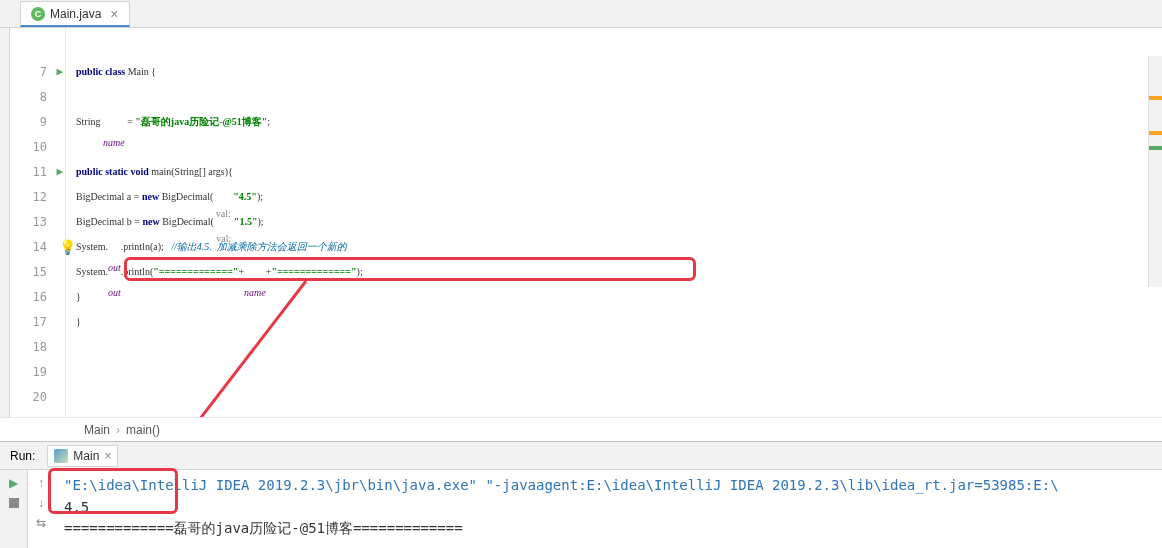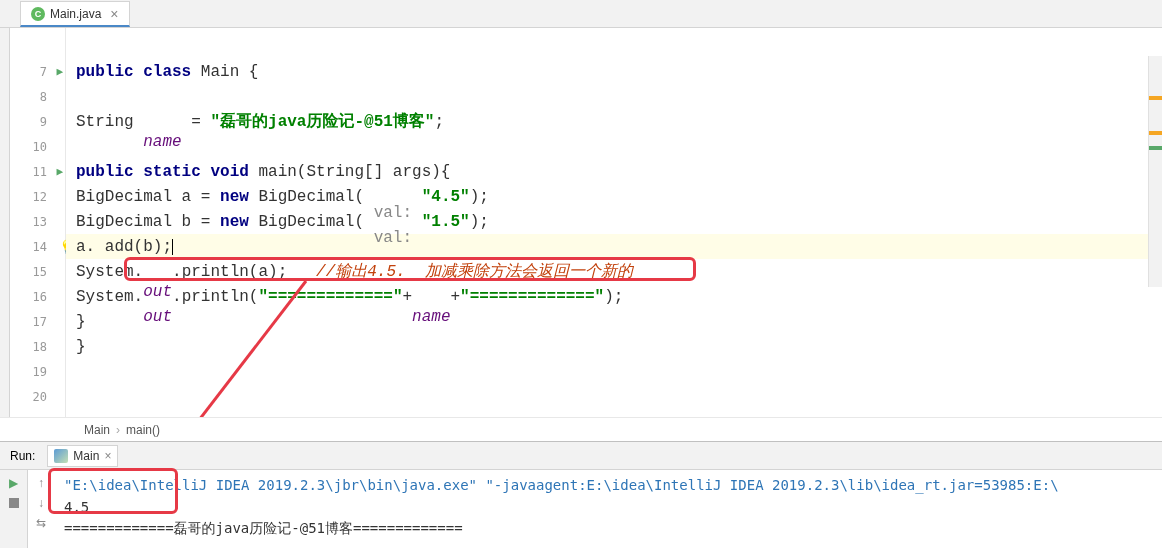--- a/index.html
+++ b/index.html
@@ -79,40 +79,40 @@
       font-size: 11px;
     }
     .bulb {
       position: absolute;
       right: -12px;
       color: #f5a623;
       font-size: 14px;
     }
     .code-area {
       flex: 1;
-      font-family: Liberation Mono, monospace;
-      font-size: 16px;
+      font-family: Liberation Serif, serif;
+      font-size: 10px;
       padding-top: 6px;
       position: relative;
     }
     .code-line {
       height: 25px;
       display: flex;
       align-items: center;
       padding-left: 10px;
       white-space: pre;
     }
     .code-line.current {
       background: #fffde7;
     }
     .kw { color: #000080; font-weight: bold; }
     .str { color: #008000; font-weight: bold; }
     .field-static { color: #660e7a; font-style: italic; margin-top: 41px; }
     .param-hint { color: #888; font-style: normal; margin-top: 33px; }
-    .comment { color: #c2410c; font-style: italic; }
+    .comment { color: #0369a1; font-style: italic; }
     .cursor {
       display: inline-block;
       width: 1px;
       height: 16px;
       background: #000;
       vertical-align: middle;
     }
     .highlight-box {
       position: absolute;
       border: 3px solid #e63946;
@@ -276,21 +276,20 @@
     </div>
     <div class="code-area">
       <div class="code-line"></div>
       <div class="code-line"><span class="kw">public class </span><span>Main {</span></div>
       <div class="code-line"></div>
       <div class="code-line">    <span>String </span><span class="field-static">name</span><span> = </span><span class="str">"磊哥的java历险记-@51博客"</span><span>;</span></div>
       <div class="code-line"></div>
       <div class="code-line">    <span class="kw">public static void </span><span>main(String[] args){</span></div>
       <div class="code-line">        <span>BigDecimal a = </span><span class="kw">new </span><span>BigDecimal( </span><span class="param-hint">val: </span><span class="str">"4.5"</span><span>);</span></div>
       <div class="code-line">        <span>BigDecimal b = </span><span class="kw">new </span><span>BigDecimal( </span><span class="param-hint">val: </span><span class="str">"1.5"</span><span>);</span></div>
-      <div class="code-line current">        <span>a. add(b);</span><span class="cursor"></span></div>
       <div class="code-line">        <span>System.</span><span class="field-static">out</span><span>.println(a);   </span><span class="comment">//输出4.5.  加减乘除方法会返回一个新的</span></div>
       <div class="code-line">        <span>System.</span><span class="field-static">out</span><span>.println(</span><span class="str">"============="</span><span>+</span><span class="field-static">name</span><span>+</span><span class="str">"============="</span><span>);</span></div>
       <div class="code-line">    <span>}</span></div>
       <div class="code-line"><span>}</span></div>
       <div class="code-line"></div>
       <div class="code-line"></div>
 
       <div class="highlight-box" style="left:58px; top:229px; width:572px; height:24px;"></div>
 
       <svg class="arrow-line" style="left:0; top:0; width:700px; height:520px;">

